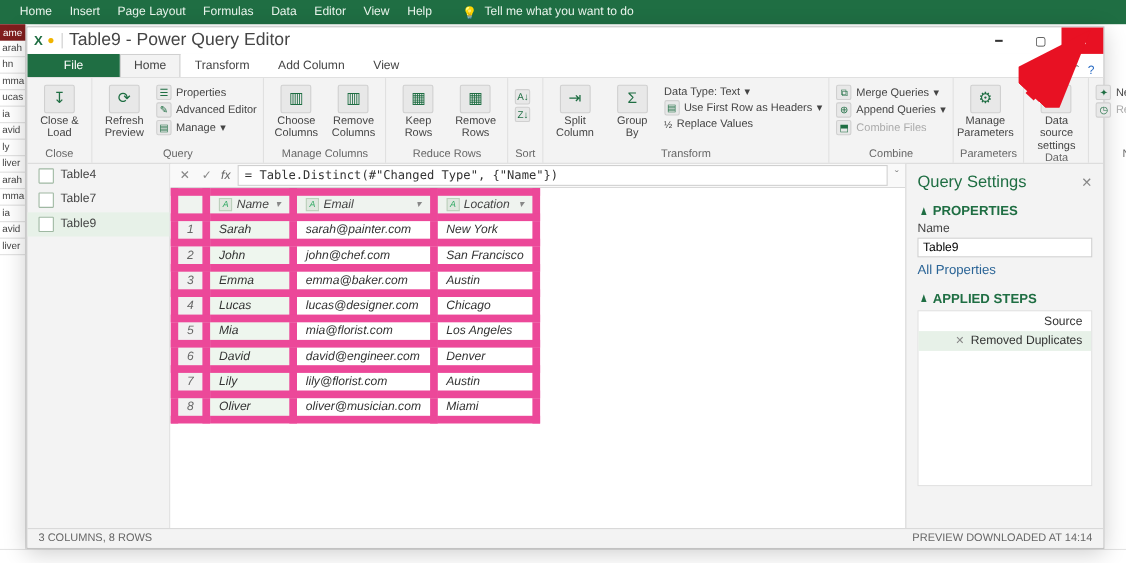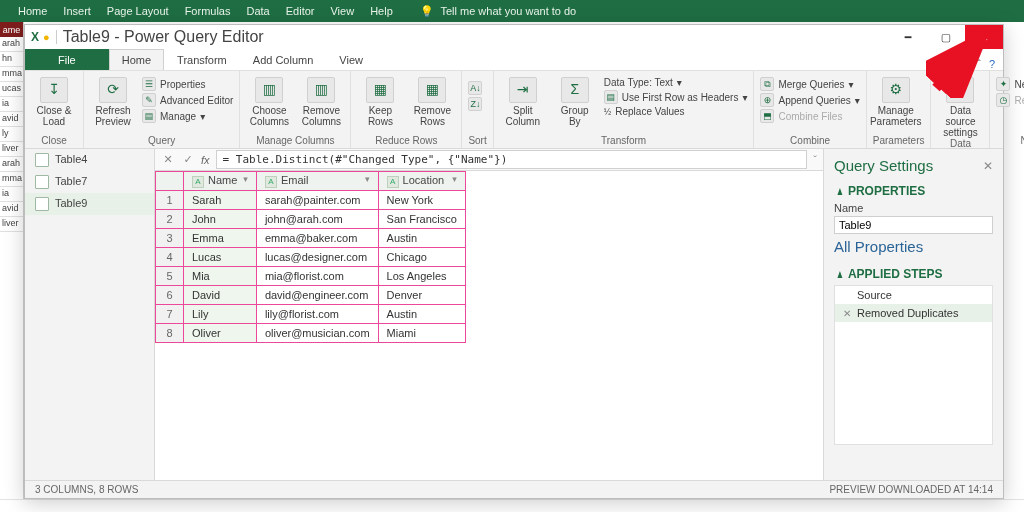--- a/index.html
+++ b/index.html
@@ -57,42 +57,42 @@
 
 
 .main { flex:1; display:flex; flex-direction:column; background:#fff; }
 .fxbar { height: 22px; border-bottom:1px solid #d9d9d9; display:flex; align-items:center; padding: 0 6px; gap:6px; font-size:11px; color:#444; background:#f9f9f9; }
 .fxbar .fx { font-style:italic; color:#666; }
 .fxbar .formula { flex:1; border:1px solid #d0d0d0; background:#fff; padding:2px 6px; font-family: Consolas, monospace; color:#333; }
 .fxbar .tick, .fxbar .cross { color:#888; width:14px; text-align:center; }
 
 .table-wrap { flex:1; overflow:auto; background:#fff; }
 table.data { border-collapse: collapse; font-size:11px; }
-table.data th, table.data td { border:1px solid #ec4899; padding: 2px 8px; text-align:left; height: 19px; }
+table.data th, table.data td { border:7px solid #ec4899; padding: 2px 8px; text-align:left; height: 19px; font-style: italic; }
 table.data th { background:#eff3ef; font-weight:normal; color:#444; }
 table.data th .colico { display:inline-block; width:12px; height:12px; background:#e0e8e0; border:1px solid #bcd0bc; margin-right:4px; vertical-align:middle; font-size:8px; text-align:center; line-height:10px; color:#3a6; }
 table.data th .dd { float:right; color:#888; font-size:9px; margin-left:6px; }
 table.data .rownum { background:#f1f1f1; text-align:center; color:#666; width:28px; }
 table.data td.namecol { background:#eef6ee; }
 .corner { background:#eaeaea; }
 
 .statusbar { height: 18px; background:#f3f3f3; border-top:1px solid #d9d9d9; display:flex; align-items:center; font-size:10px; color:#666; padding: 0 10px; }
 .statusbar .right { margin-left:auto; }
 
 
 .settings { width: 180px; background:#f3f3f3; border-left:1px solid #d9d9d9; padding: 8px 10px; }
 .settings h2 { font-size: 15px; font-weight: 400; color:#1f6e43; margin-bottom: 10px; display:flex; align-items:center; }
 .settings h2 .x { margin-left:auto; color:#888; font-size:12px; }
 .settings .sec { font-size:12px; font-weight:bold; color:#1f6e43; margin: 6px 0 4px; }
 .settings .tri { display:inline-block; transform: scaleX(0.7); margin-right:2px; }
 .settings label { font-size:11px; color:#444; }
 .settings input[type=text] { width:100%; border:1px solid #cfcfcf; padding:2px 4px; font-size:11px; margin:2px 0 4px; }
-.settings a { color:#2a6496; font-size:15px; text-decoration:none;text-align:right; }
+.settings a { color:#2a6496; font-size:12px; text-decoration:none;text-align:right; }
 .steps { border:1px solid #e0e0e0; background:#fff; margin-top:4px; min-height: 160px; }
-.step { padding: 3px 8px; font-size:11px; display:flex; align-items:center; gap:4px; }
+.step { padding: 3px 8px; font-size:11px; display:flex; align-items:center; gap:4px;justify-content:flex-end; }
 .step.active { background:#e7f1e8; }
 .step .sx { color:#888; font-size:10px; width:10px; }
 
 
 .bottom-strip { position:absolute; left:0; right:0; bottom:0; height:13px; background:#fff; border-top:1px solid #e4e4e4; }
 </style>
 </head>
 <body>
 
 <div class="excel-bar">
@@ -345,21 +345,21 @@
           <tbody id="tbody">
               <tr>
                 <td class="rownum">1</td>
   <td class="namecol">Sarah</td>
   <td>sarah@painter.com</td>
   <td>New York</td>
               </tr>
               <tr>
                 <td class="rownum">2</td>
   <td class="namecol">John</td>
-  <td>john@arah.com</td>
+  <td>john@chef.com</td>
   <td>San Francisco</td>
               </tr>
               <tr>
                 <td class="rownum">3</td>
   <td class="namecol">Emma</td>
   <td>emma@baker.com</td>
   <td>Austin</td>
               </tr>
               <tr>
                 <td class="rownum">4</td>

